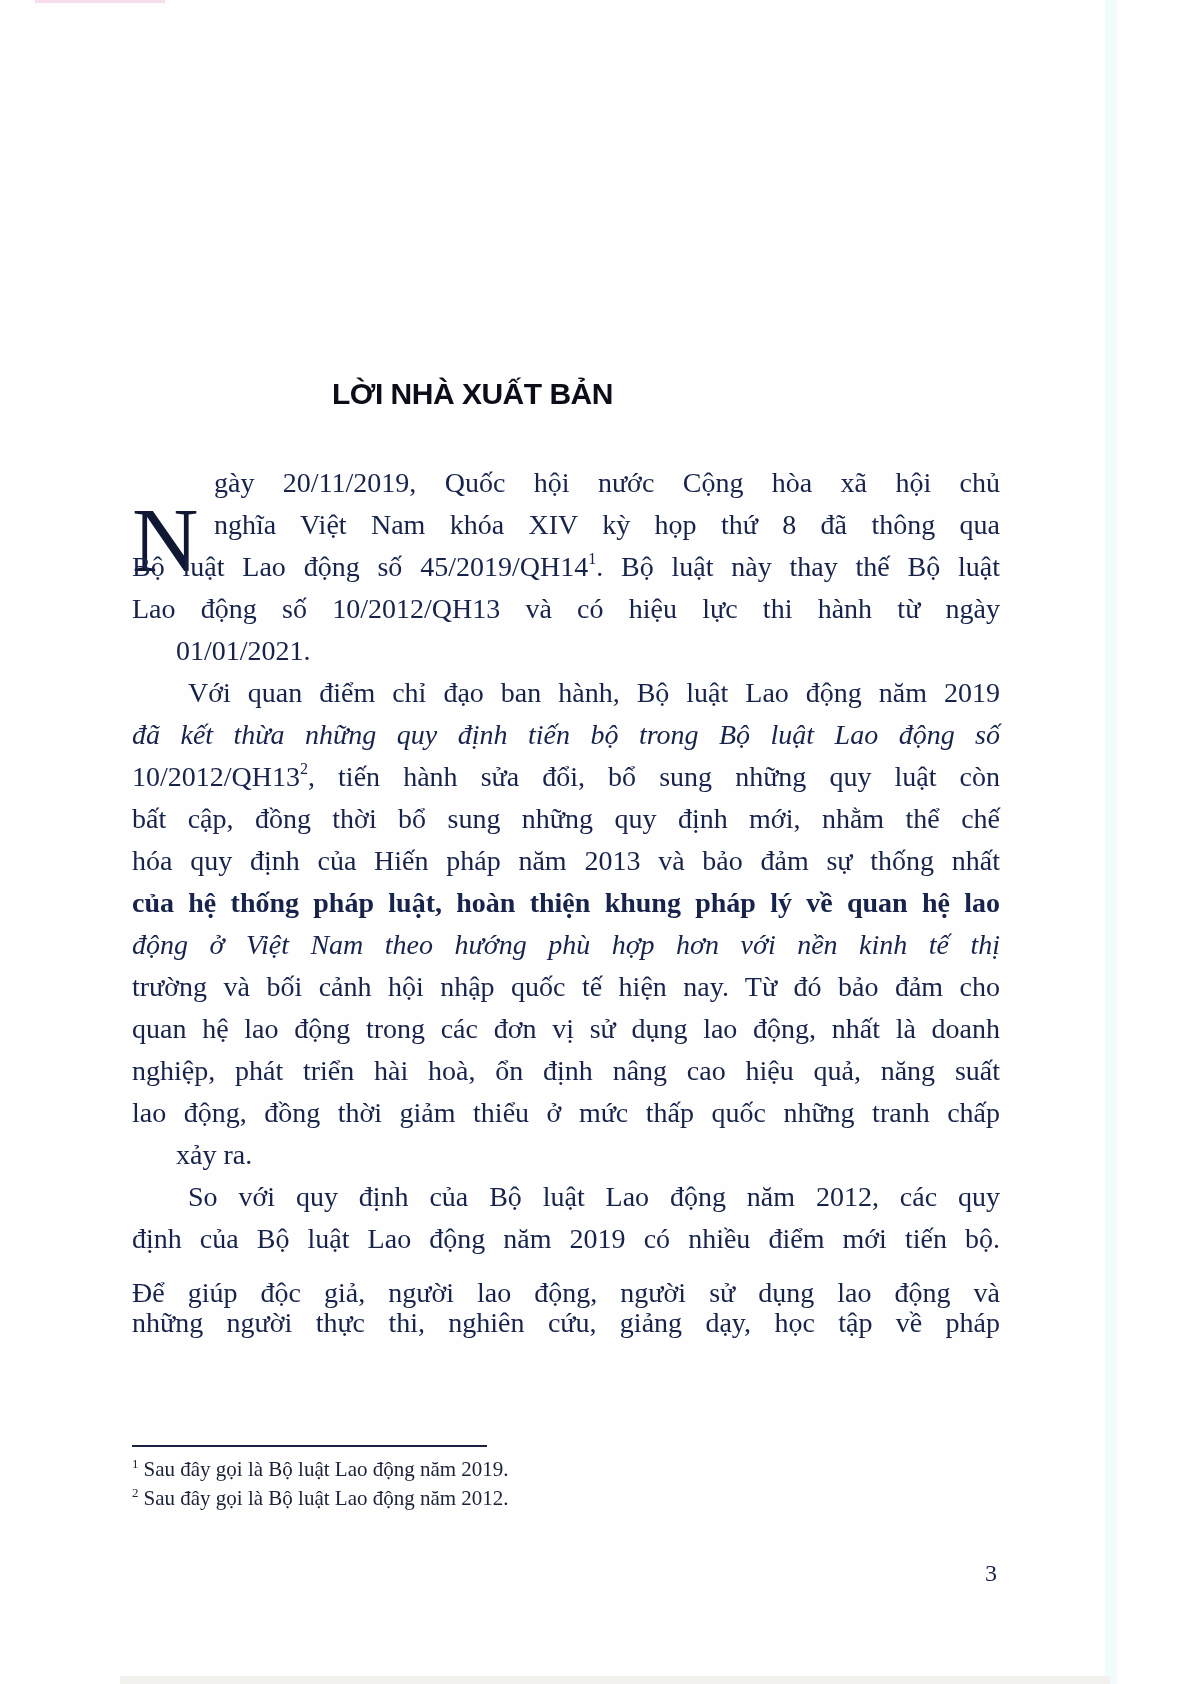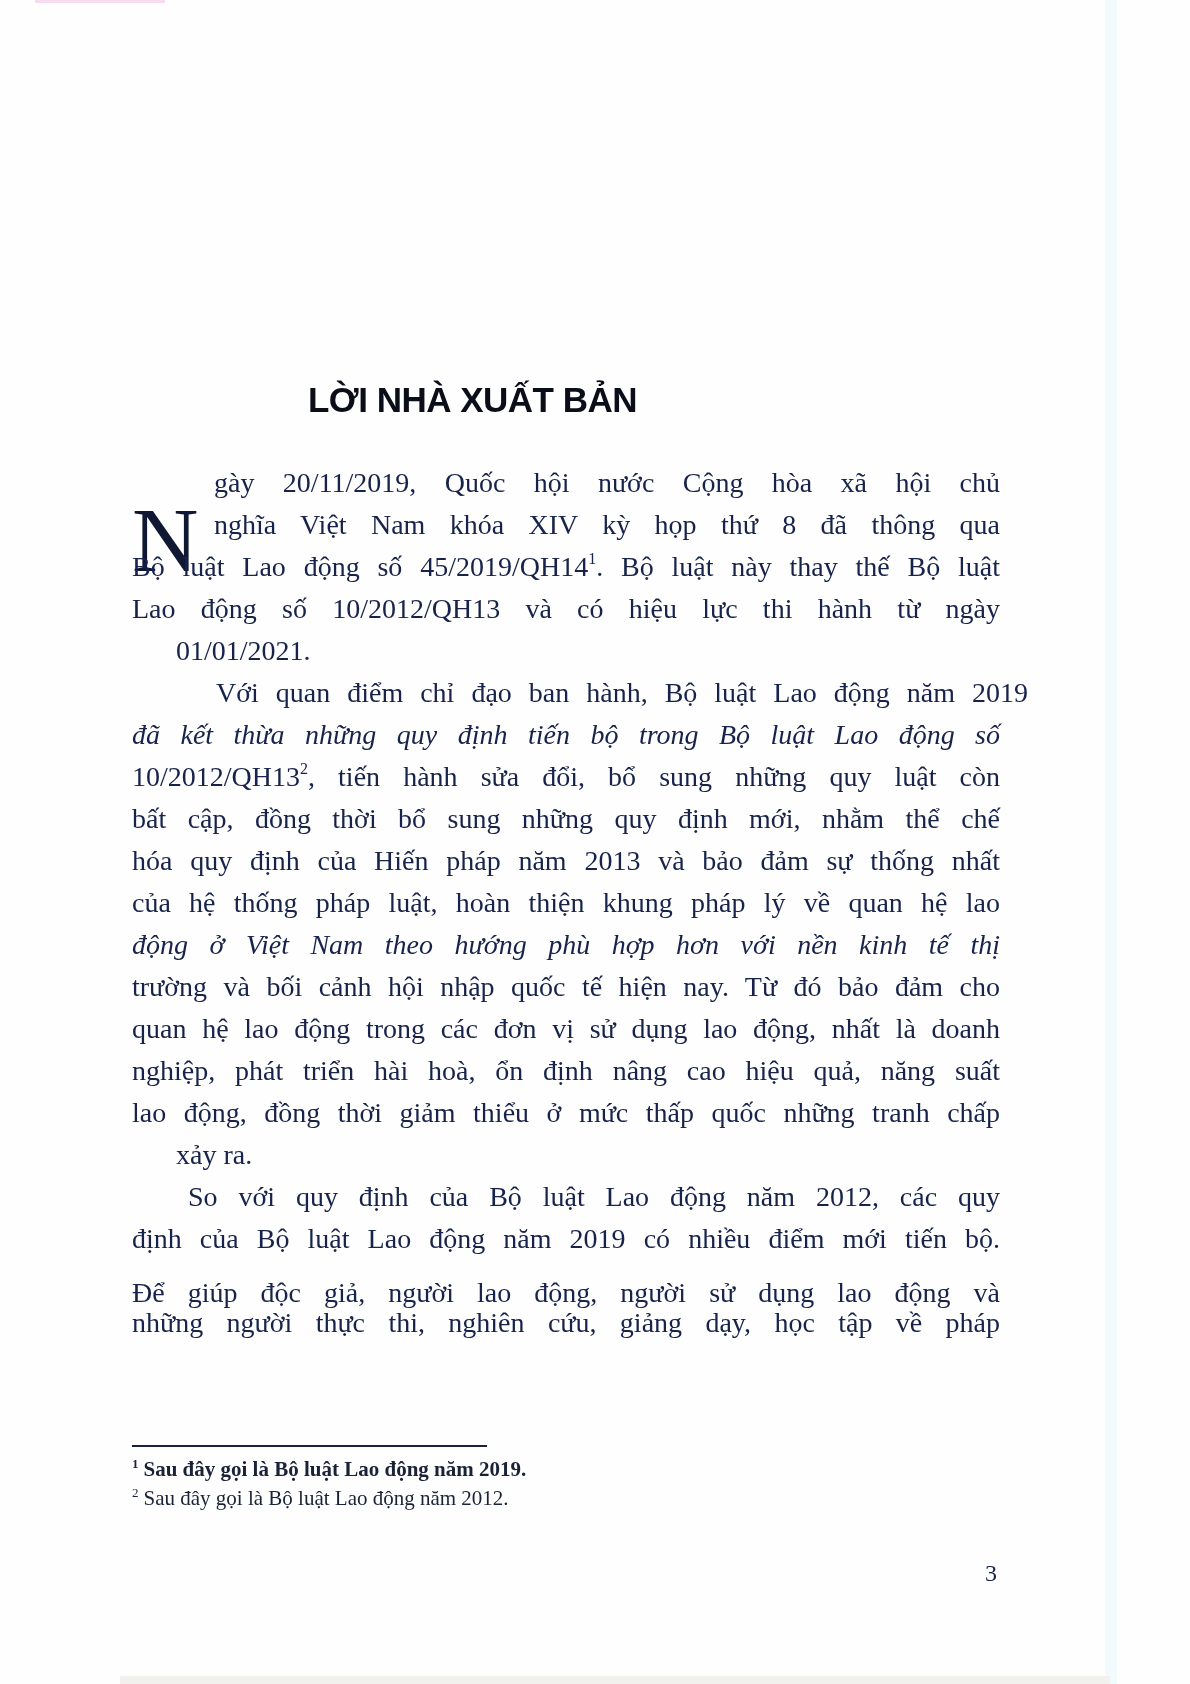--- a/index.html
+++ b/index.html
@@ -46,21 +46,21 @@
       background: #f3f1ee;
     }
     .title {
       position: absolute;
       left: 0;
       width: 945px;
       top: 357px;
       text-align: center;
       font-family: "Liberation Sans", "DejaVu Sans", sans-serif;
       font-weight: bold;
-      font-size: 35px;
+      font-size: 30px;
       letter-spacing: -0.5px;
       color: #0b0d18;
     }
     .text-block {
       position: absolute;
       left: 132px;
       width: 868px;
       font-size: 28px;
       color: #17234a;
     }
@@ -125,39 +125,39 @@
 
   <div class="text-block" style="top:0;">
     <div class="line dropcap-indent" style="top:463px;">gày 20/11/2019, Quốc hội nước Cộng hòa xã hội chủ</div>
     <div class="line dropcap-indent" style="top:505px;">nghĩa Việt Nam khóa XIV kỳ họp thứ 8 đã thông qua</div>
     <div class="line" style="top:547px;"><span>Bộ luật Lao động số 45/2019/QH14</span><sup>1</sup><span>. Bộ luật này thay thế Bộ luật</span></div>
     <div class="line" style="top:589px;">Lao động số 10/2012/QH13 và có hiệu lực thi hành từ ngày</div>
     <div class="line last" style="top:631px;">01/01/2021.</div>
   </div>
 
   <div class="text-block" style="top:0;">
-    <div class="line indent" style="top:673px;margin-left:28px;">Với quan điểm chỉ đạo ban hành, Bộ luật Lao động năm 2019</div>
+    <div class="line indent" style="top:673px;">Với quan điểm chỉ đạo ban hành, Bộ luật Lao động năm 2019</div>
     <div class="line" style="top:715px;font-style:italic;">đã kết thừa những quy định tiến bộ trong Bộ luật Lao động số</div>
     <div class="line" style="top:757px;"><span>10/2012/QH13</span><sup>2</sup><span>, tiến hành sửa đổi, bổ sung những quy luật còn</span></div>
     <div class="line" style="top:799px;">bất cập, đồng thời bổ sung những quy định mới, nhằm thể chế</div>
     <div class="line" style="top:841px;">hóa quy định của Hiến pháp năm 2013 và bảo đảm sự thống nhất</div>
-    <div class="line" style="top:883px;">của hệ thống pháp luật, hoàn thiện khung pháp lý về quan hệ lao</div>
+    <div class="line" style="top:883px;font-weight:bold;">của hệ thống pháp luật, hoàn thiện khung pháp lý về quan hệ lao</div>
     <div class="line" style="top:925px;font-style:italic;">động ở Việt Nam theo hướng phù hợp hơn với nền kinh tế thị</div>
     <div class="line" style="top:967px;">trường và bối cảnh hội nhập quốc tế hiện nay. Từ đó bảo đảm cho</div>
     <div class="line" style="top:1009px;">quan hệ lao động trong các đơn vị sử dụng lao động, nhất là doanh</div>
     <div class="line" style="top:1051px;">nghiệp, phát triển hài hoà, ổn định nâng cao hiệu quả, năng suất</div>
     <div class="line" style="top:1093px;">lao động, đồng thời giảm thiểu ở mức thấp quốc những tranh chấp</div>
     <div class="line last" style="top:1135px;">xảy ra.</div>
   </div>
 
   <div class="text-block" style="top:0;">
     <div class="line indent" style="top:1177px;">So với quy định của Bộ luật Lao động năm 2012, các quy</div>
     <div class="line" style="top:1219px;">định của Bộ luật Lao động năm 2019 có nhiều điểm mới tiến bộ.</div>
     <div class="line" style="top:1261px;margin-top:12px;">Để giúp độc giả, người lao động, người sử dụng lao động và</div>
     <div class="line" style="top:1303px;">những người thực thi, nghiên cứu, giảng dạy, học tập về pháp</div>
   </div>
 
   <div class="footnote-rule"></div>
-  <div class="footnote" style="top:1455px;font-weight:bold;"><sup>1</sup><span>Sau đây gọi là Bộ luật Lao động năm 2019.</span></div>
+  <div class="footnote" style="top:1455px;"><sup>1</sup><span>Sau đây gọi là Bộ luật Lao động năm 2019.</span></div>
   <div class="footnote" style="top:1484px;"><sup>2</sup><span>Sau đây gọi là Bộ luật Lao động năm 2012.</span></div>
 
   <div class="page-number">3</div>
 </div>
 
 </body></html>

